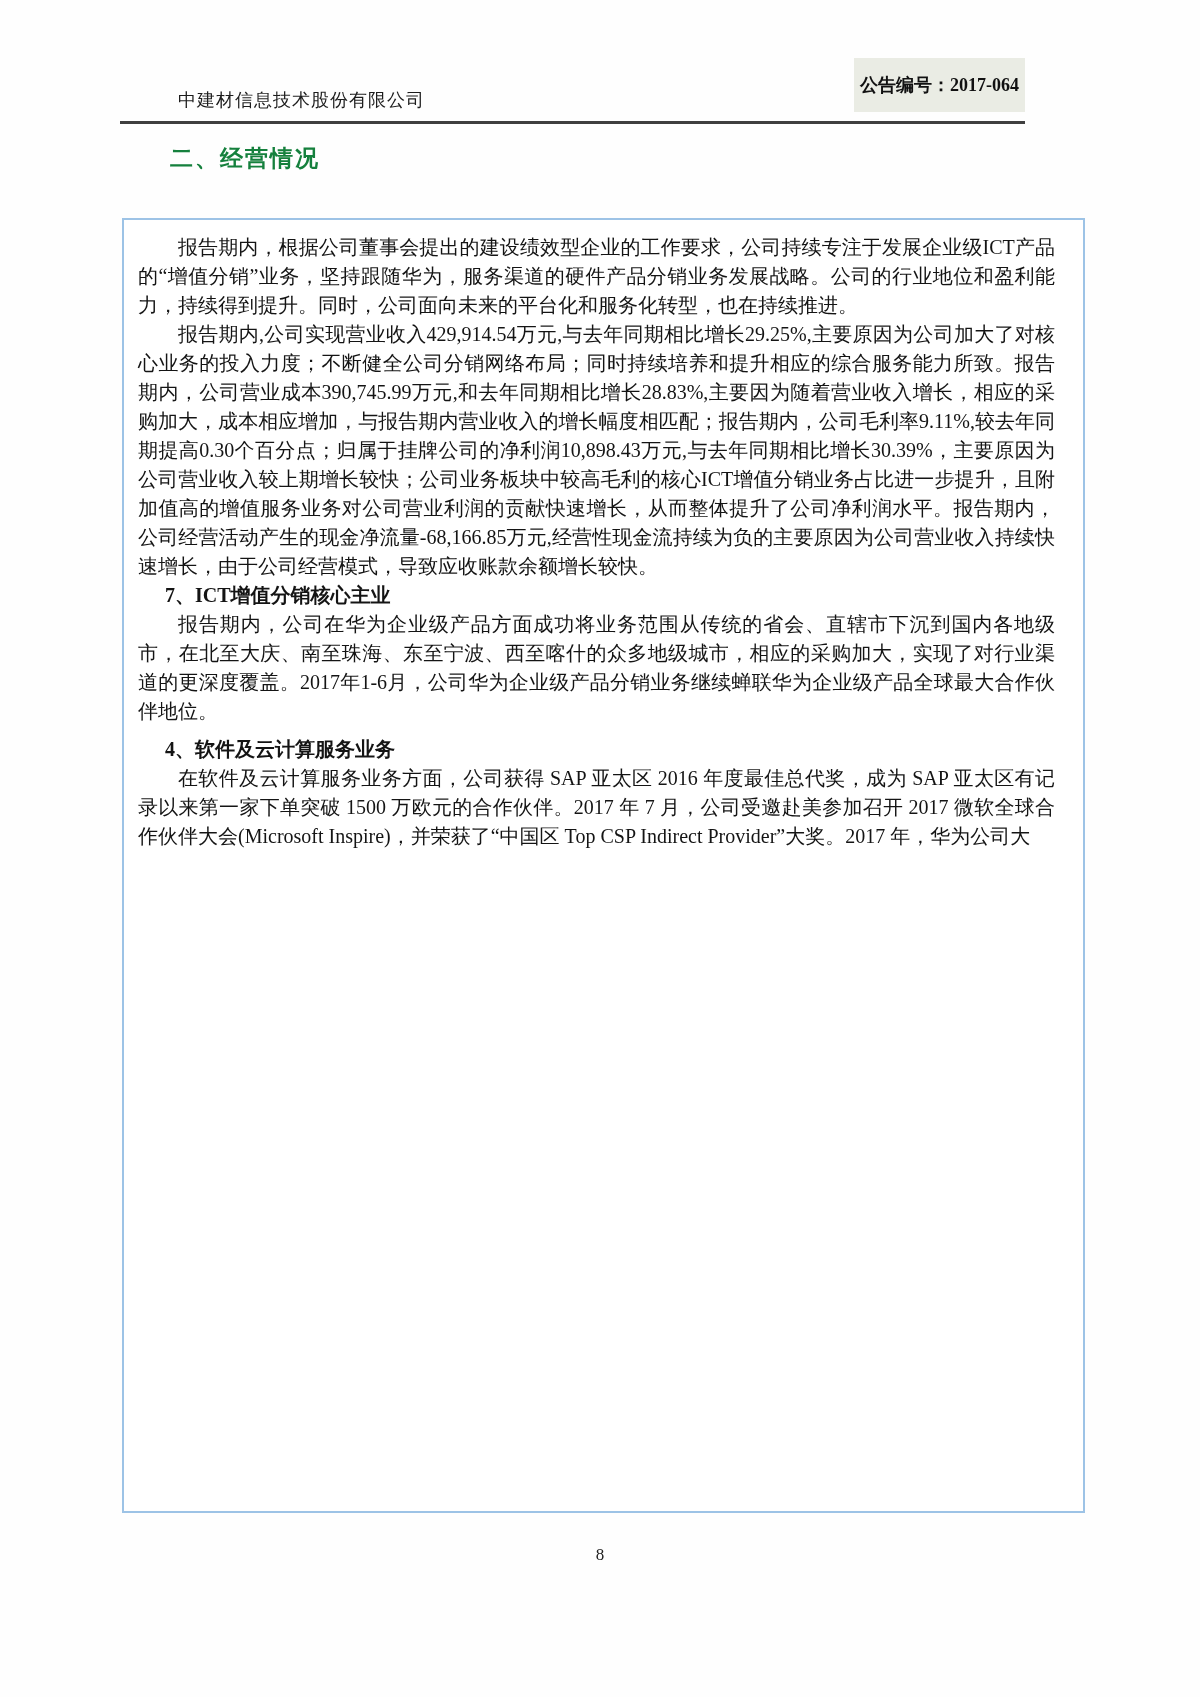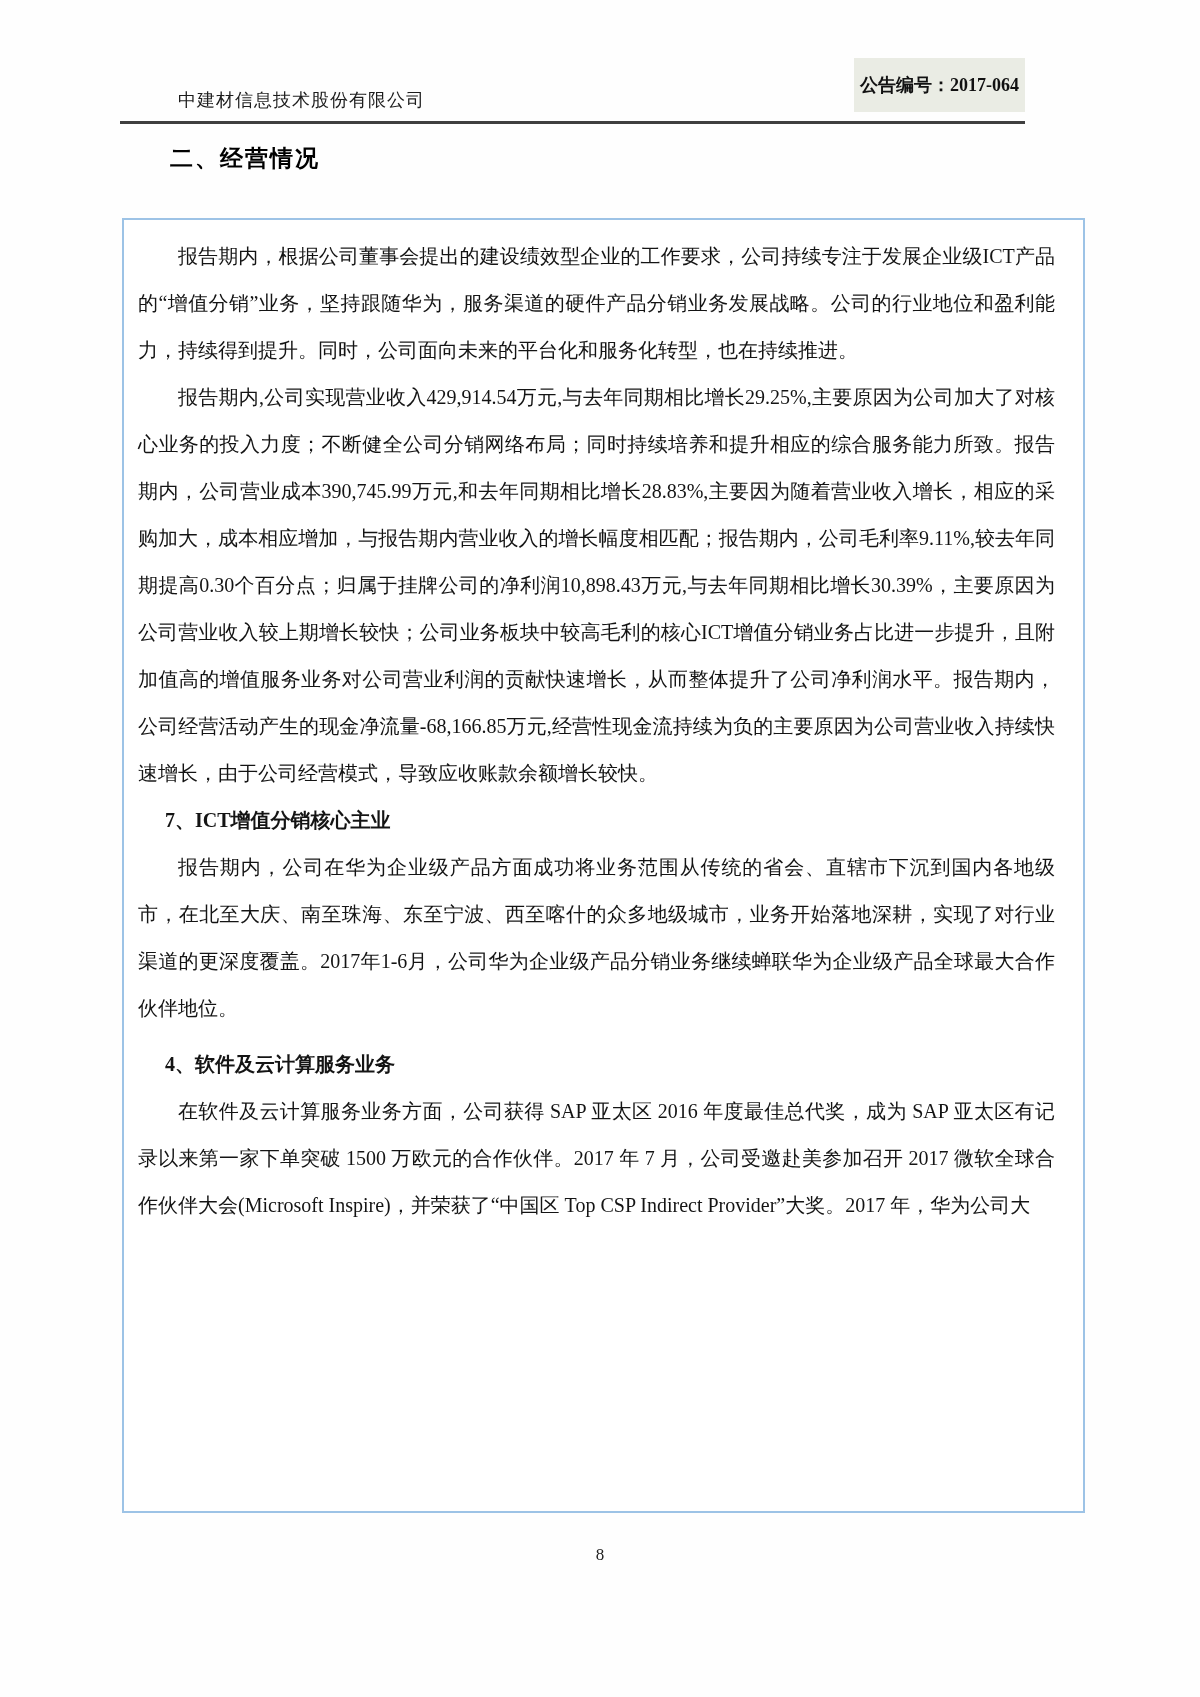--- a/index.html
+++ b/index.html
@@ -38,38 +38,38 @@
     background: #eaece4;
     padding: 15px 6px;
   }
   
   .section-title {
     position: absolute;
     left: 170px; top: 143px;
     font-family: "Liberation Sans", "DejaVu Sans", sans-serif;
     font-weight: bold;
     font-size: 23px;
-    color: #000000;
+    color: #15803d;
     letter-spacing: 2px;
   }
   
   .content-box {
     position: absolute;
     left: 122px; top: 218px;
     width: 963px; height: 1295px;
     box-sizing: border-box;
     border: 2px solid #9dc3e6;
     padding: 13px 28px 0 14px;
     overflow: hidden;
     background: #fff;
   }
   .content-box p {
     margin: 0;
     font-size: 20px;
-    line-height: 47px;
+    line-height: 29px;
     color: #141414;
     text-align: justify;
     text-justify: inter-character;
     text-indent: 2em;
   }
   .content-box p.sub-heading {
     text-indent: 0;
     padding-left: 27px;
     font-weight: bold;
   }
@@ -93,21 +93,21 @@
     <span class="company-name">中建材信息技术股份有限公司</span>
     <span class="announcement-no" style="background: rgb(234, 236, 228);">公告编号：2017-064</span>
   </div>
 
   <div class="section-title">二、经营情况</div>
 
   <div class="content-box" style="border-color: rgb(157, 195, 230);">
     <p>报告期内，根据公司董事会提出的建设绩效型企业的工作要求，公司持续专注于发展企业级ICT产品的“增值分销”业务，坚持跟随华为，服务渠道的硬件产品分销业务发展战略。公司的行业地位和盈利能力，持续得到提升。同时，公司面向未来的平台化和服务化转型，也在持续推进。</p>
     <p>报告期内,公司实现营业收入429,914.54万元,与去年同期相比增长29.25%,主要原因为公司加大了对核心业务的投入力度；不断健全公司分销网络布局；同时持续培养和提升相应的综合服务能力所致。报告期内，公司营业成本390,745.99万元,和去年同期相比增长28.83%,主要因为随着营业收入增长，相应的采购加大，成本相应增加，与报告期内营业收入的增长幅度相匹配；报告期内，公司毛利率9.11%,较去年同期提高0.30个百分点；归属于挂牌公司的净利润10,898.43万元,与去年同期相比增长30.39%，主要原因为公司营业收入较上期增长较快；公司业务板块中较高毛利的核心ICT增值分销业务占比进一步提升，且附加值高的增值服务业务对公司营业利润的贡献快速增长，从而整体提升了公司净利润水平。报告期内，公司经营活动产生的现金净流量-68,166.85万元,经营性现金流持续为负的主要原因为公司营业收入持续快速增长，由于公司经营模式，导致应收账款余额增长较快。</p>
     <p class="sub-heading">7、ICT增值分销核心主业</p>
-    <p>报告期内，公司在华为企业级产品方面成功将业务范围从传统的省会、直辖市下沉到国内各地级市，在北至大庆、南至珠海、东至宁波、西至喀什的众多地级城市，业务开始落地深耕，实现了对行业渠道的更深度覆盖。2017年1-6月，公司华为企业级产品分销业务继续蝉联华为企业级产品全球最大合作伙伴地位。</p>
+    <p>报告期内，公司在华为企业级产品方面成功将业务范围从传统的省会、直辖市下沉到国内各地级市，在北至大庆、南至珠海、东至宁波、西至喀什的众多地级城市，相应的采购加大，实现了对行业渠道的更深度覆盖。2017年1-6月，公司华为企业级产品分销业务继续蝉联华为企业级产品全球最大合作伙伴地位。</p>
     <p class="sub-heading gap-before">4、软件及云计算服务业务</p>
     <p>在软件及云计算服务业务方面，公司获得 SAP 亚太区 2016 年度最佳总代奖，成为 SAP 亚太区有记录以来第一家下单突破 1500 万欧元的合作伙伴。2017 年 7 月，公司受邀赴美参加召开 2017 微软全球合作伙伴大会(Microsoft Inspire)，并荣获了“中国区 Top CSP Indirect Provider”大奖。2017 年，华为公司大</p>
   </div>
 
   <div class="footer">
     <span>8</span>
   </div>
 
 </div>
 

